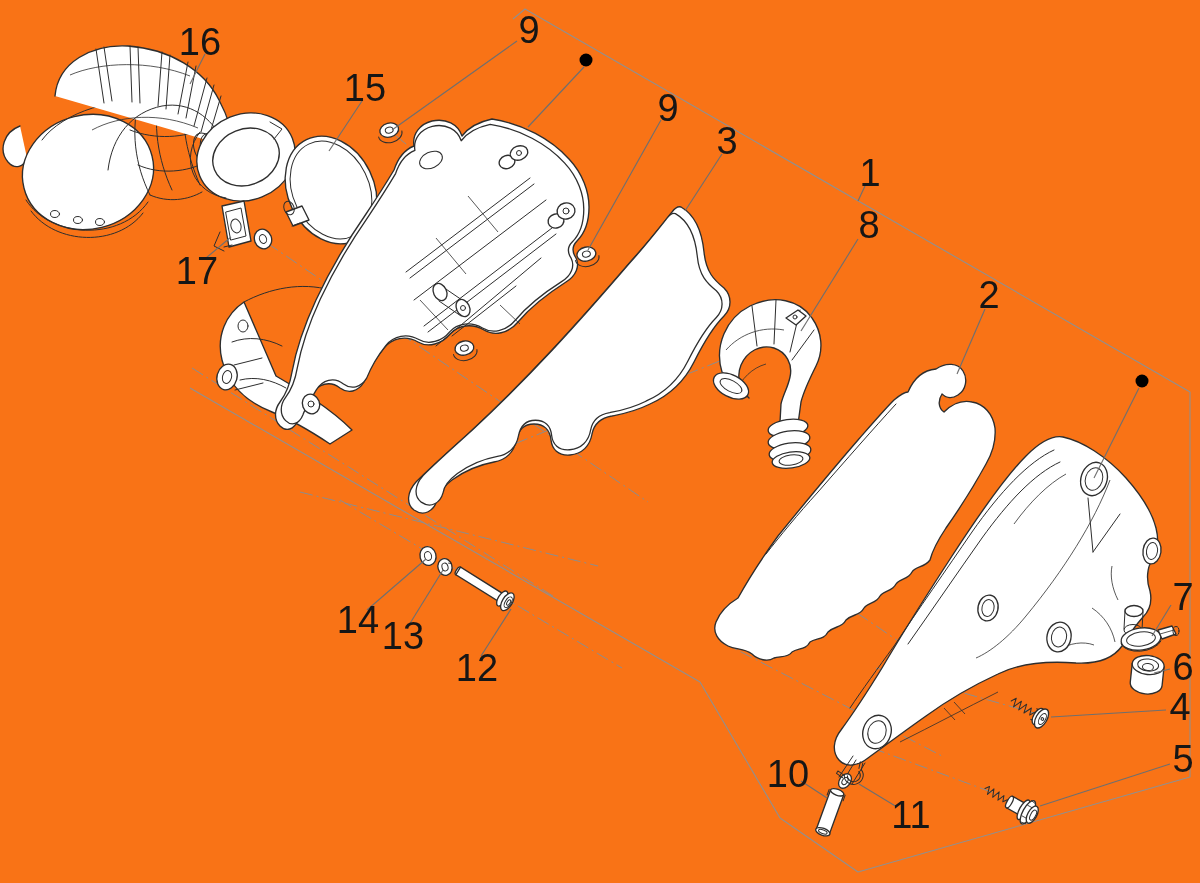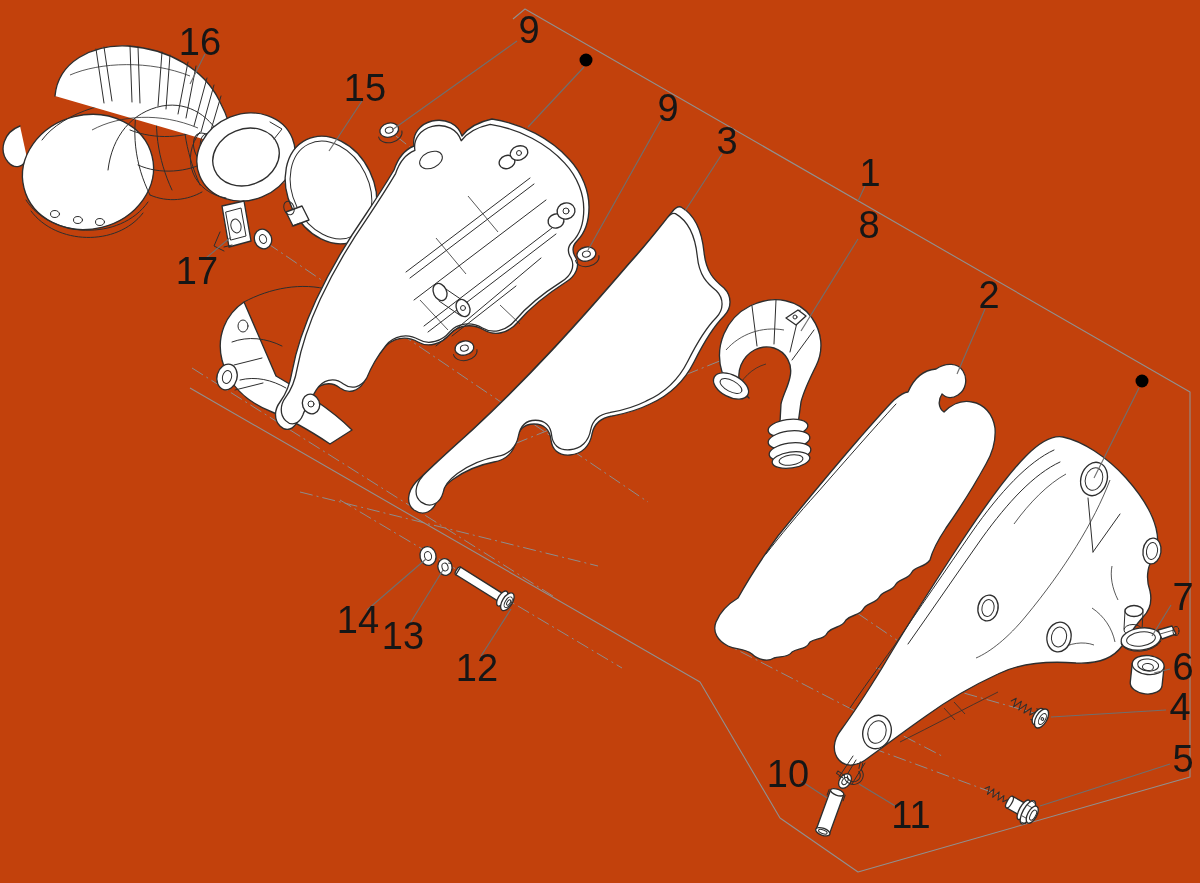--- a/index.html
+++ b/index.html
@@ -1,16 +1,16 @@
 <!DOCTYPE html>
 <html><head>
 <meta charset="utf-8">
 <style>
   html,body{margin:0;padding:0;background:#ffffff;}
-  .stage{position:relative;width:1200px;height:883px;background:#c2410c;overflow:hidden;}
+  .stage{position:relative;width:1200px;height:883px;background:#f97316;overflow:hidden;}
   svg{display:block;}
   .callout-num{font-family:"Liberation Sans",sans-serif;font-size:38px;fill:#161616;
                text-anchor:middle;dominant-baseline:central;}
   .leader{stroke:#6f6f6f;stroke-width:1.15;fill:none;}
   .boundary{stroke:#909090;stroke-width:1.1;fill:none;stroke-linejoin:round;}
   .construction{stroke:#8d8d8d;stroke-width:1;fill:none;stroke-dasharray:13 4 2 4;}
   .o{stroke:#2e2e2e;stroke-width:1.35;fill:#ffffff;stroke-linejoin:round;stroke-linecap:round;}
   .l{stroke:#2e2e2e;stroke-width:1;fill:none;stroke-linejoin:round;stroke-linecap:round;}
   .t{stroke:#2e2e2e;stroke-width:.8;fill:none;}
   .dotfill{fill:#000;}

